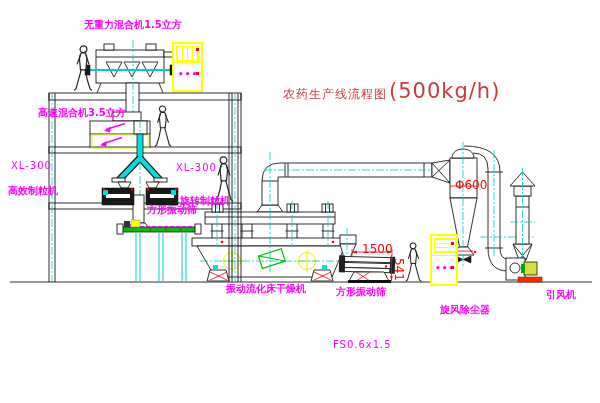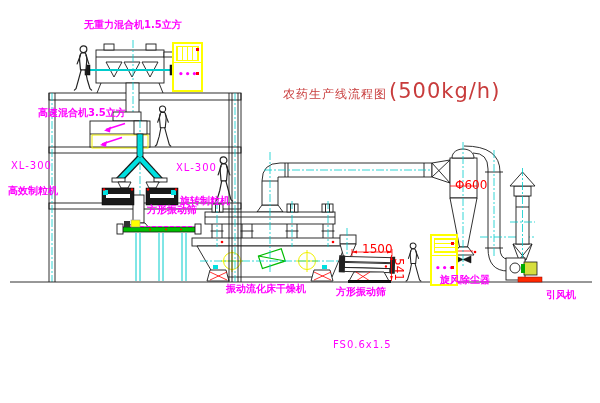--- a/index.html
+++ b/index.html
@@ -324,20 +324,20 @@
 <div class="lbl" style="left:84px;top:20px;font-size:10px;">无重力混合机1.5立方</div>
 <div class="lbl sm" style="left:38px;top:108px;">高速混合机3.5立方</div>
 <div class="lbl model" style="left:11px;top:161px;">XL-300</div>
 <div class="lbl sm" style="left:8px;top:186px;">高效制粒机</div>
 <div class="lbl model" style="left:176px;top:163px;">XL-300</div>
 <div class="lbl sm" style="left:180px;top:196px;">旋转制粒机</div>
 <div class="lbl sm" style="left:147px;top:205px;">方形振动筛</div>
 <div class="lbl sm" style="left:226px;top:284px;">振动流化床干燥机</div>
 <div class="lbl sm" style="left:336px;top:287px;font-family:Liberation Serif, serif;">方形振动筛</div>
 <div class="lbl model" style="left:333px;top:296px;margin-top:44px;">FS0.6x1.5</div>
-<div class="lbl sm" style="left:440px;top:276px;font-family:Liberation Mono, monospace;">旋风除尘器</div>
+<div class="lbl sm" style="left:440px;top:305px;">旋风除尘器</div>
 <div class="lbl sm" style="left:510px;top:290px;margin-left:36px;">引风机</div>
 
 <div class="dim" style="left:362px;top:243px;">1500</div>
 <div class="dim dimv" style="left:393px;top:258px;">541</div>
 <div class="dim" style="left:455px;top:179px;font-size:12px;">Φ600</div>
 
 </div>
 
 </body></html>

